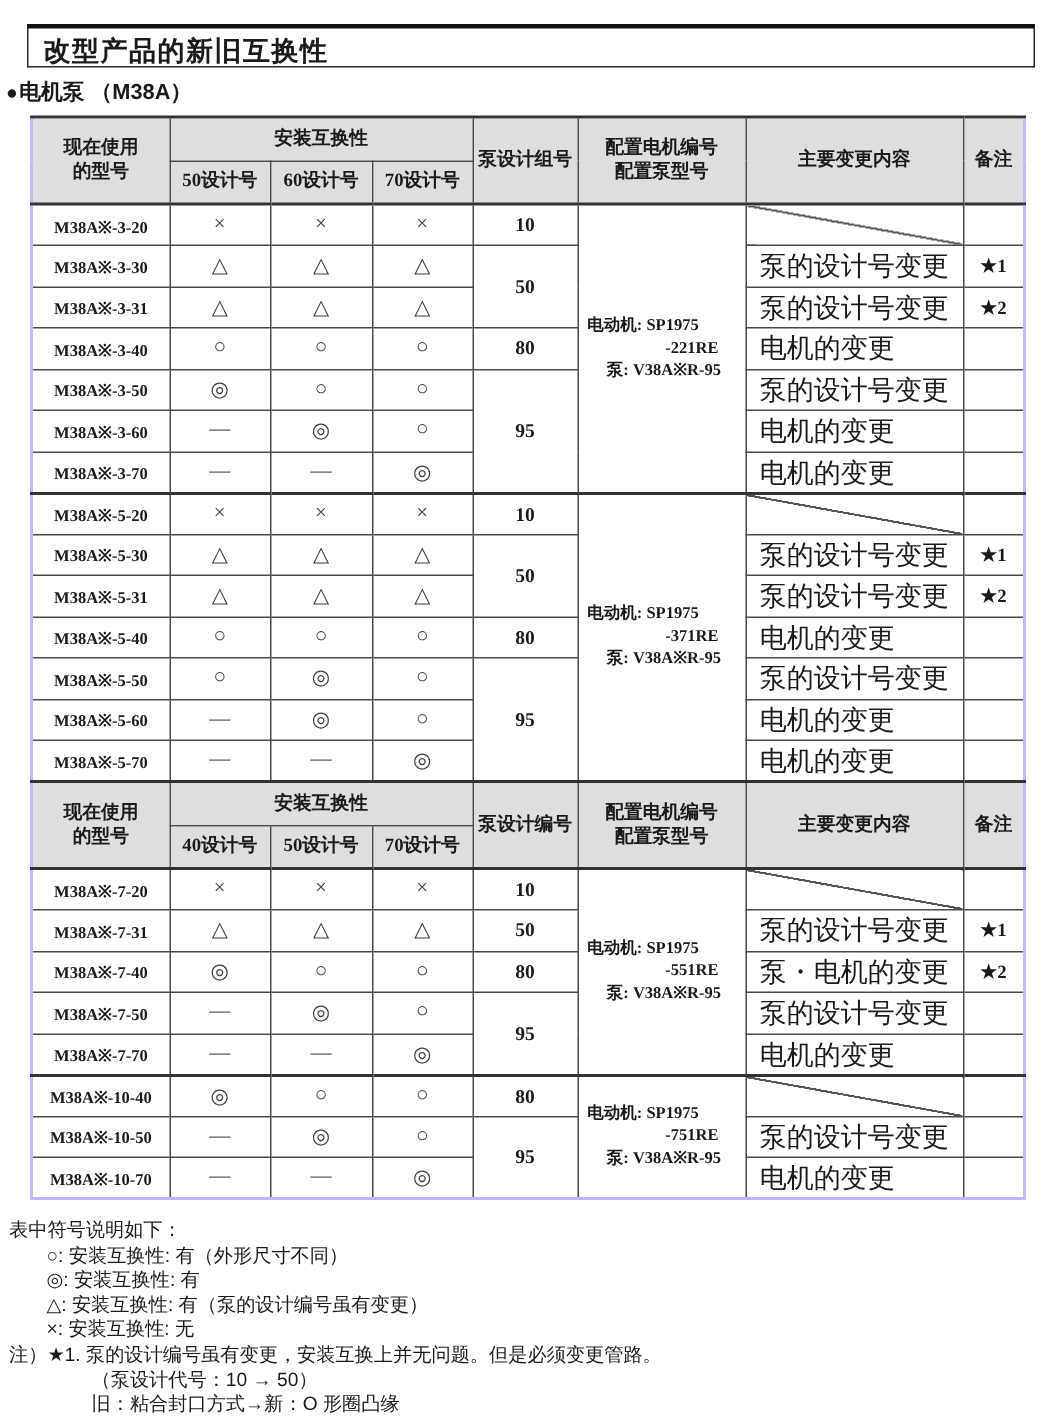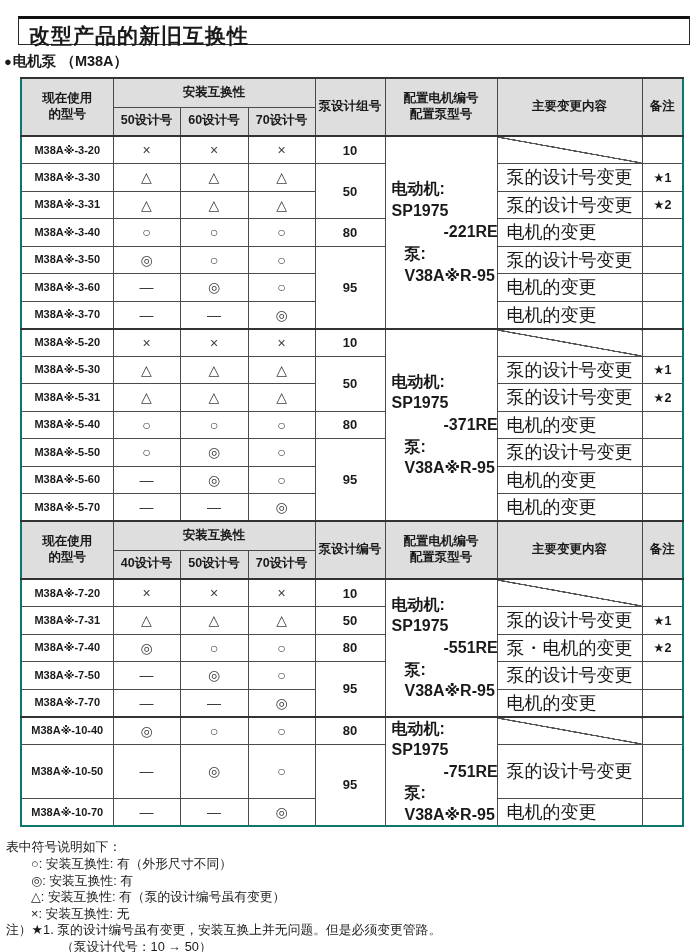--- a/index.html
+++ b/index.html
@@ -3,45 +3,46 @@
 <meta charset="utf-8">
 <style>
   * { box-sizing: border-box; margin: 0; padding: 0; }
   html,body { width:700px; background:#fff; font-family:"Liberation Sans","DejaVu Sans",sans-serif; color:#1a1a1a; }
   .page { width:700px; height:952px; background:#fff; position:relative; padding-top:16px; }
 
   .title-bar {
     margin:0 10px 0 18px; border:1px solid #2a2a2a; border-top:3px solid #111;
     padding:3px 10px 4px 10px; height:29px;
   }
-  .title-bar h1 { font-size:21px; font-weight:bold; letter-spacing:1px; }
+  .title-bar h1 { font-size:18px; font-weight:bold; letter-spacing:1px; }
 
   .subtitle { margin:7px 0 6px 4px; font-size:14.5px; font-weight:bold; }
   .subtitle .bullet { font-size:13px; margin-right:1px; }
 
   table.compat {
     border-collapse:collapse; margin-left:20px; table-layout:fixed; width:663px;
-    border:2px solid #0f766e;
+    border:2px solid #c4b5fd;
+    font-family:Liberation Serif, serif;
   }
   col.c-model{width:92px} col.c-d1{width:67px} col.c-d2{width:68px} col.c-d3{width:67px}
   col.c-pump{width:70px} col.c-motor{width:112px} col.c-change{width:145px} col.c-remark{width:41px}
 
   th, td { border:1px solid #4a4a4a; overflow:hidden; }
   th {
     background:#dedede; font-size:12.5px; font-weight:bold; text-align:center;
     white-space:pre-line; line-height:1.25;
   }
   tr.hrow { height:29px; }
   tr.brow { height:27.5px; }
   tr.sect-top th, tr.sect-top td, tr.block-top td { border-top:2px solid #333; }
 
   td.model-td { font-weight:600; font-size:11px; text-align:center; letter-spacing:0; }
   td.sym-td { text-align:center; font-size:14px; color:#3d3d3d; }
   td.pump-td { text-align:center; font-size:13px; font-weight:600; }
-  td.motor-td { font-size:16px; font-weight:600; vertical-align:middle; padding-left:6px; line-height:1.35; }
+  td.motor-td { font-size:11px; font-weight:600; vertical-align:middle; padding-left:6px; line-height:1.35; }
   .motor-l1 { padding-left:0; }
   .motor-l2 { padding-left:52px; }
   .motor-l3 { padding-left:13px; }
   td.change-td { font-size:18px; padding-left:9px; text-align:left; }
   td.remark-td { text-align:center; font-size:12.5px; font-weight:bold; }
   td.diag {
     background:linear-gradient(to top right,
       transparent calc(50% - 0.7px), #555 calc(50% - 0.7px),
       #555 calc(50% + 0.7px), transparent calc(50% + 0.7px));
   }

